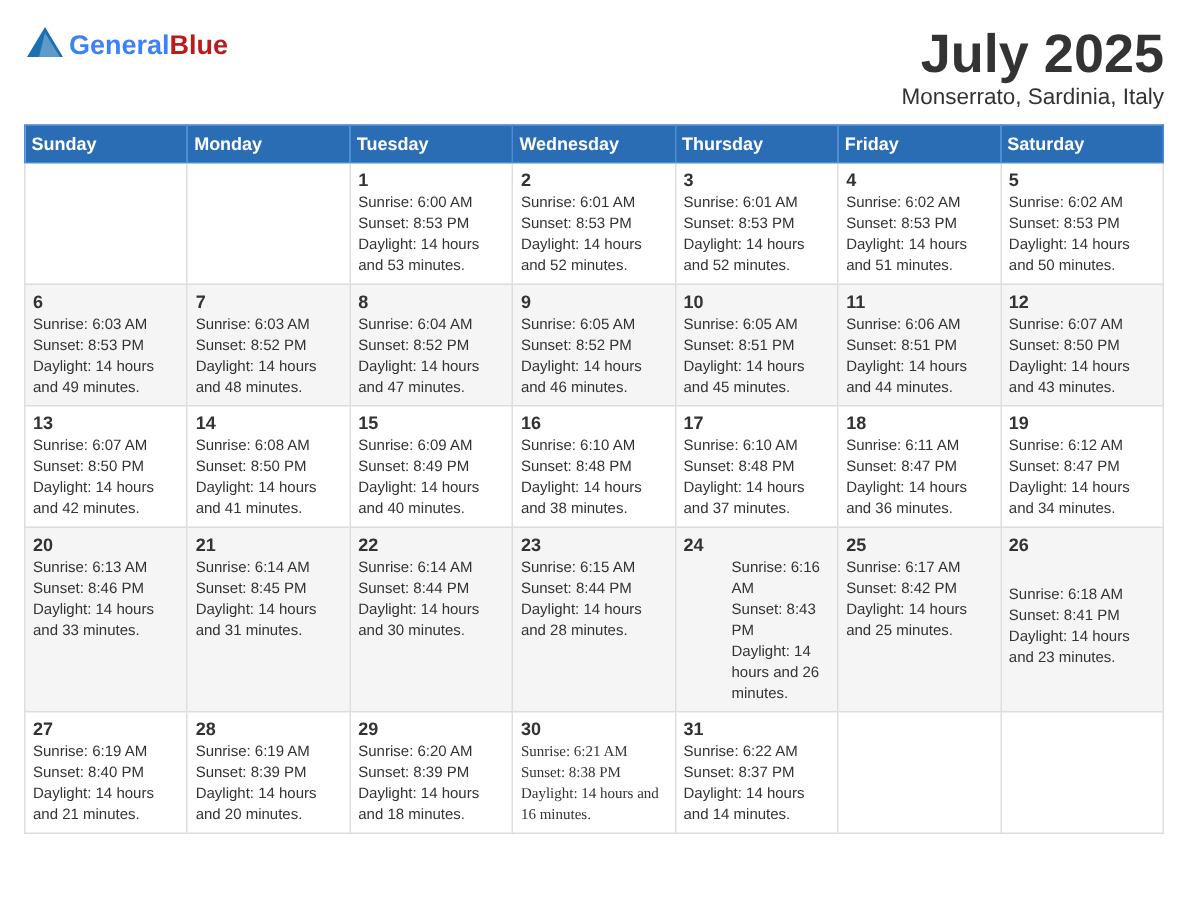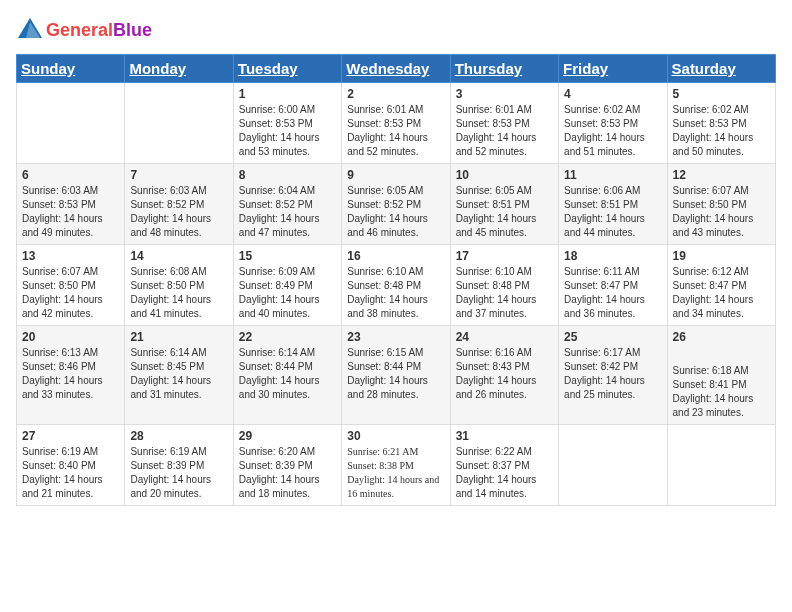--- a/index.html
+++ b/index.html
@@ -16,26 +16,26 @@
       align-items: flex-start;
       margin-bottom: 10px;
     }
     .logo {
       display: flex;
       align-items: center;
     }
     .logo-text-general {
       font-size: 18px;
       font-weight: bold;
-      color: #ef4444;
+      color: #3b82f6;
     }
     .logo-text-blue {
       font-size: 18px;
       font-weight: bold;
-      color: #a21caf;
+      color: #b91c1c;
     }
     .logo-icon {
       width: 28px;
       height: 28px;
       margin-right: 2px;
     }
     .title-block {
       text-align: right;
     }
     .month-title {
@@ -49,26 +49,25 @@
       color: #333;
     }
     .calendar {
       width: 100%;
       border-collapse: collapse;
       border: 1px solid #ccc;
     }
     .calendar th {
       background-color: #2a6db5;
       color: #fff;
-      font-size: 15px;
+      font-size: 12px;
       font-weight: bold;
       padding: 5px 4px;
       text-align: left;
       border: 1px solid #4a8dd5;
-      text-decoration: underline;
     }
     .calendar td {
       vertical-align: top;
       border: 1px solid #ddd;
       padding: 4px 5px;
       width: 108px;
       min-height: 80px;
       font-size: 10px;
       color: #333;
       background: #fff;
@@ -97,20 +96,24 @@
 <div class="header">
   <div class="logo">
     <svg class="logo-icon" viewBox="0 0 28 28" xmlns="http://www.w3.org/2000/svg">
       <polygon points="14,2 26,22 2,22" fill="#1a6fb5"></polygon>
       <polygon points="14,6 24,22 10,22" fill="#fff" opacity="0.3"></polygon>
     </svg>
     <div>
       <span class="logo-text-general">General</span><span class="logo-text-blue">Blue</span>
     </div>
   </div>
+  <div class="title-block">
+    <div class="month-title">July 2025</div>
+    <div class="location-title">Monserrato, Sardinia, Italy</div>
+  </div>
 </div>
 
 <table class="calendar">
   <thead>
     <tr>
     <th>Sunday</th>
         <th>Monday</th>
         <th>Tuesday</th>
         <th>Wednesday</th>
         <th>Thursday</th>
@@ -261,21 +264,21 @@
 Daylight: 14 hours and 30 minutes.</div>
         </td>
         <td>
           <span class="day-number">23</span>
           <div class="day-info" style="white-space: pre-line;">Sunrise: 6:15 AM
 Sunset: 8:44 PM
 Daylight: 14 hours and 28 minutes.</div>
         </td>
         <td>
           <span class="day-number">24</span>
-          <div class="day-info" style="white-space: pre-line;">Sunrise: 6:16 AM
+          <div class="day-info" style="white-space: pre-line; margin-left: 32px;">Sunrise: 6:16 AM
 Sunset: 8:43 PM
 Daylight: 14 hours and 26 minutes.</div>
         </td>
         <td>
           <span class="day-number">25</span>
           <div class="day-info" style="white-space: pre-line;">Sunrise: 6:17 AM
 Sunset: 8:42 PM
 Daylight: 14 hours and 25 minutes.</div>
         </td>
         <td>

